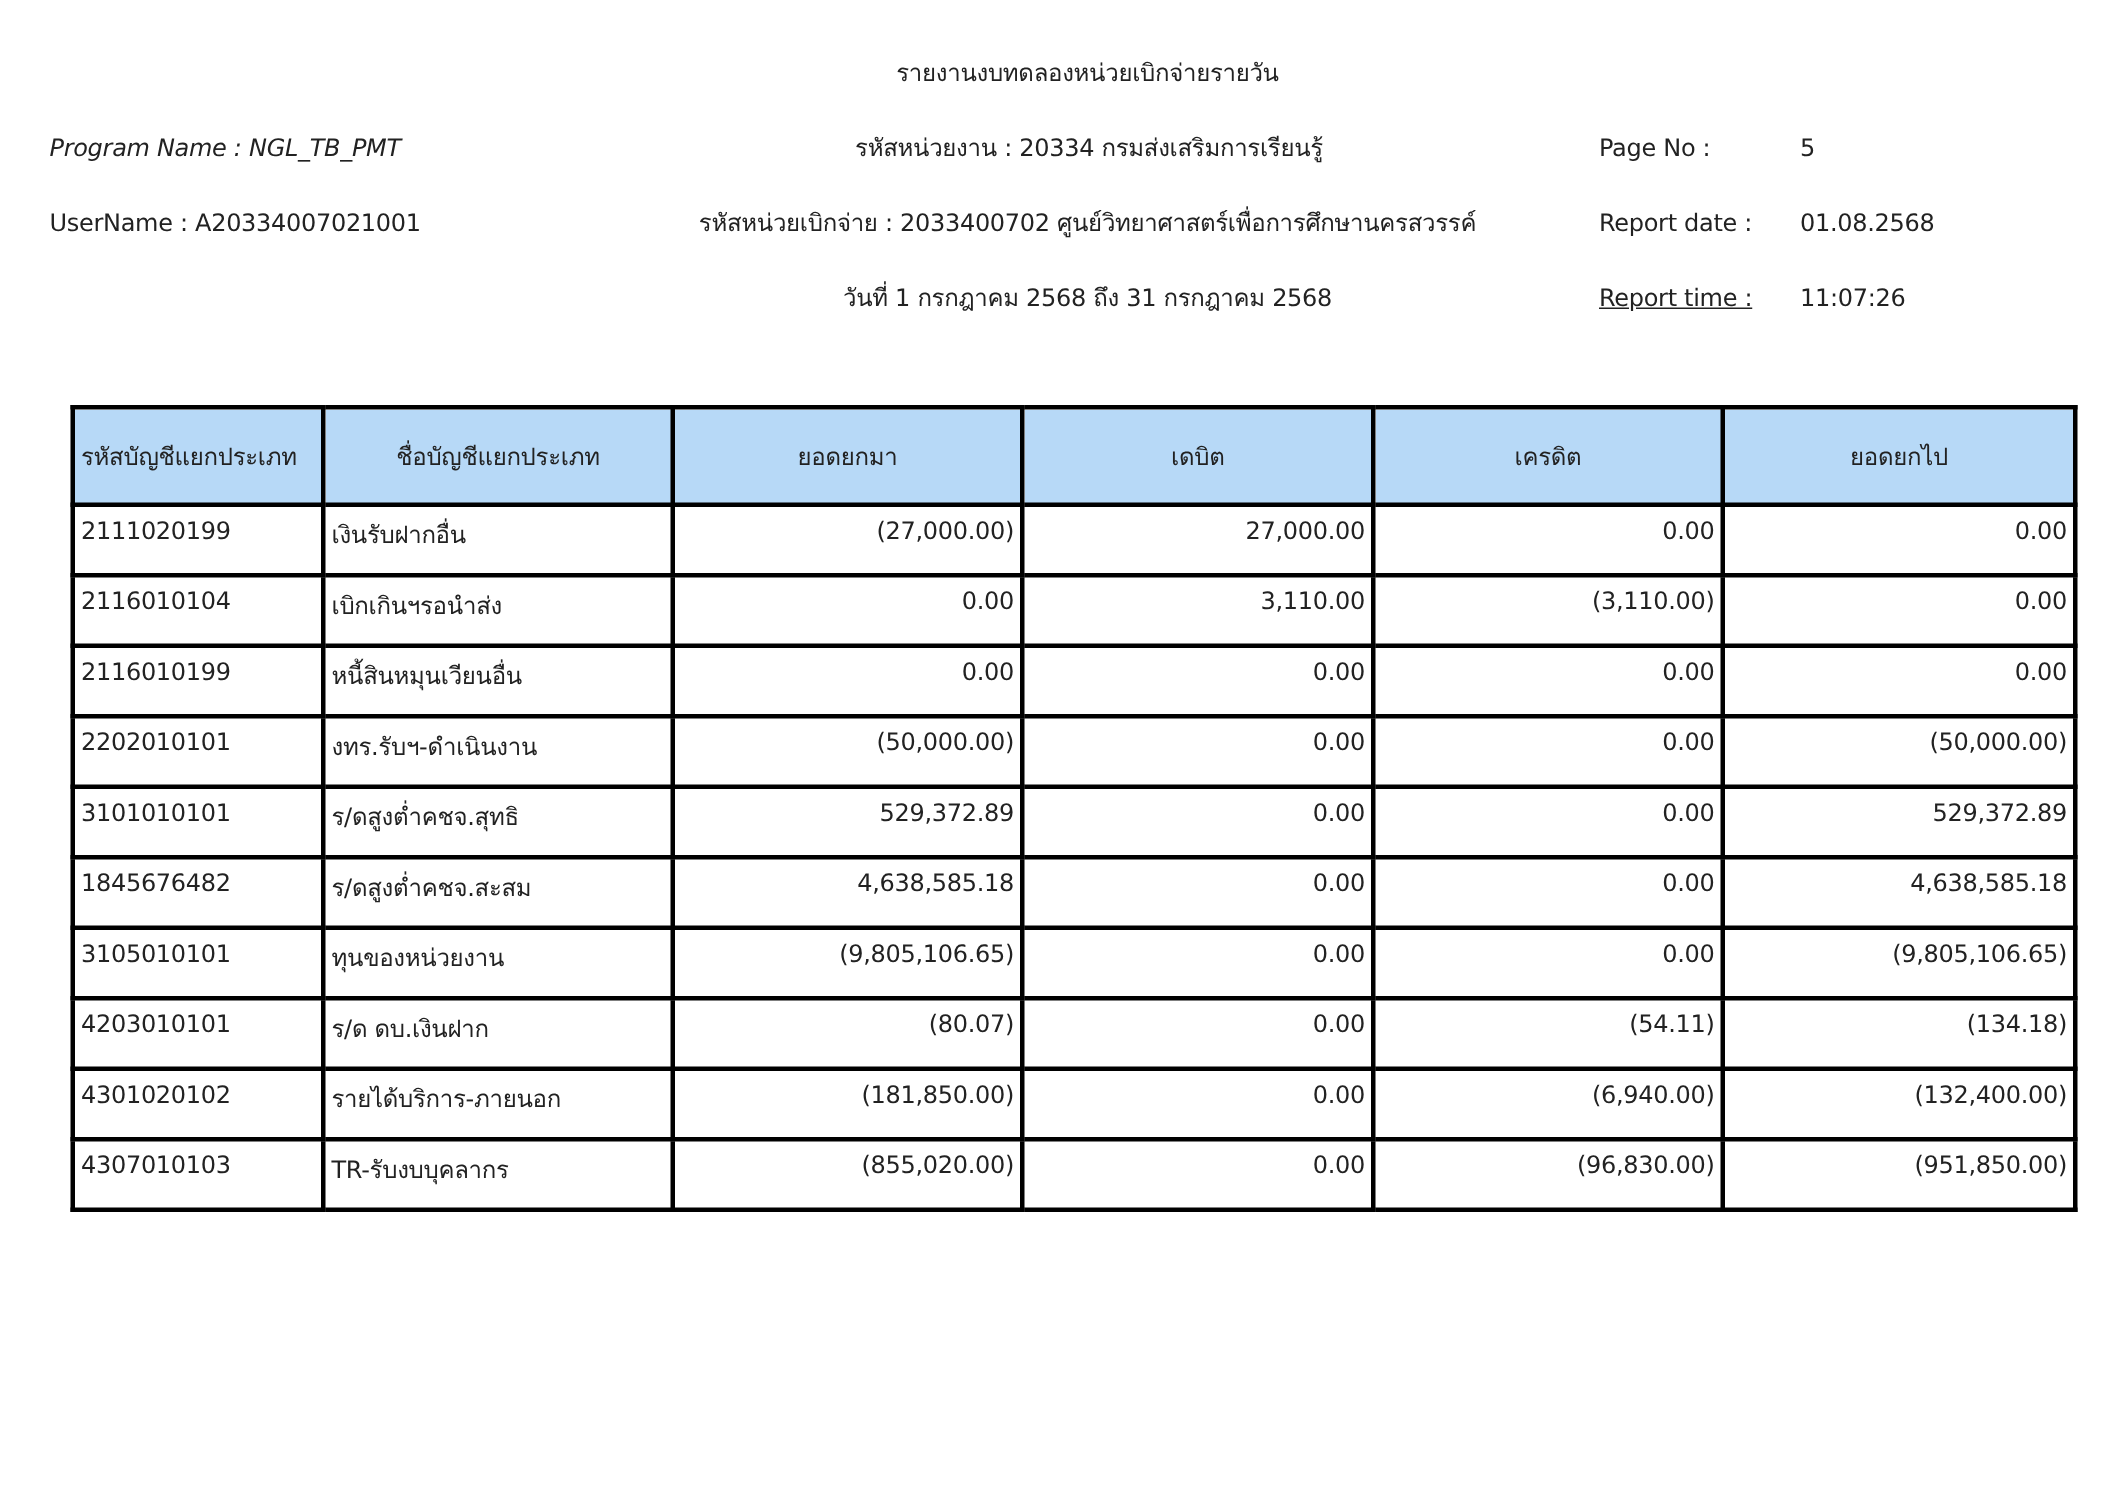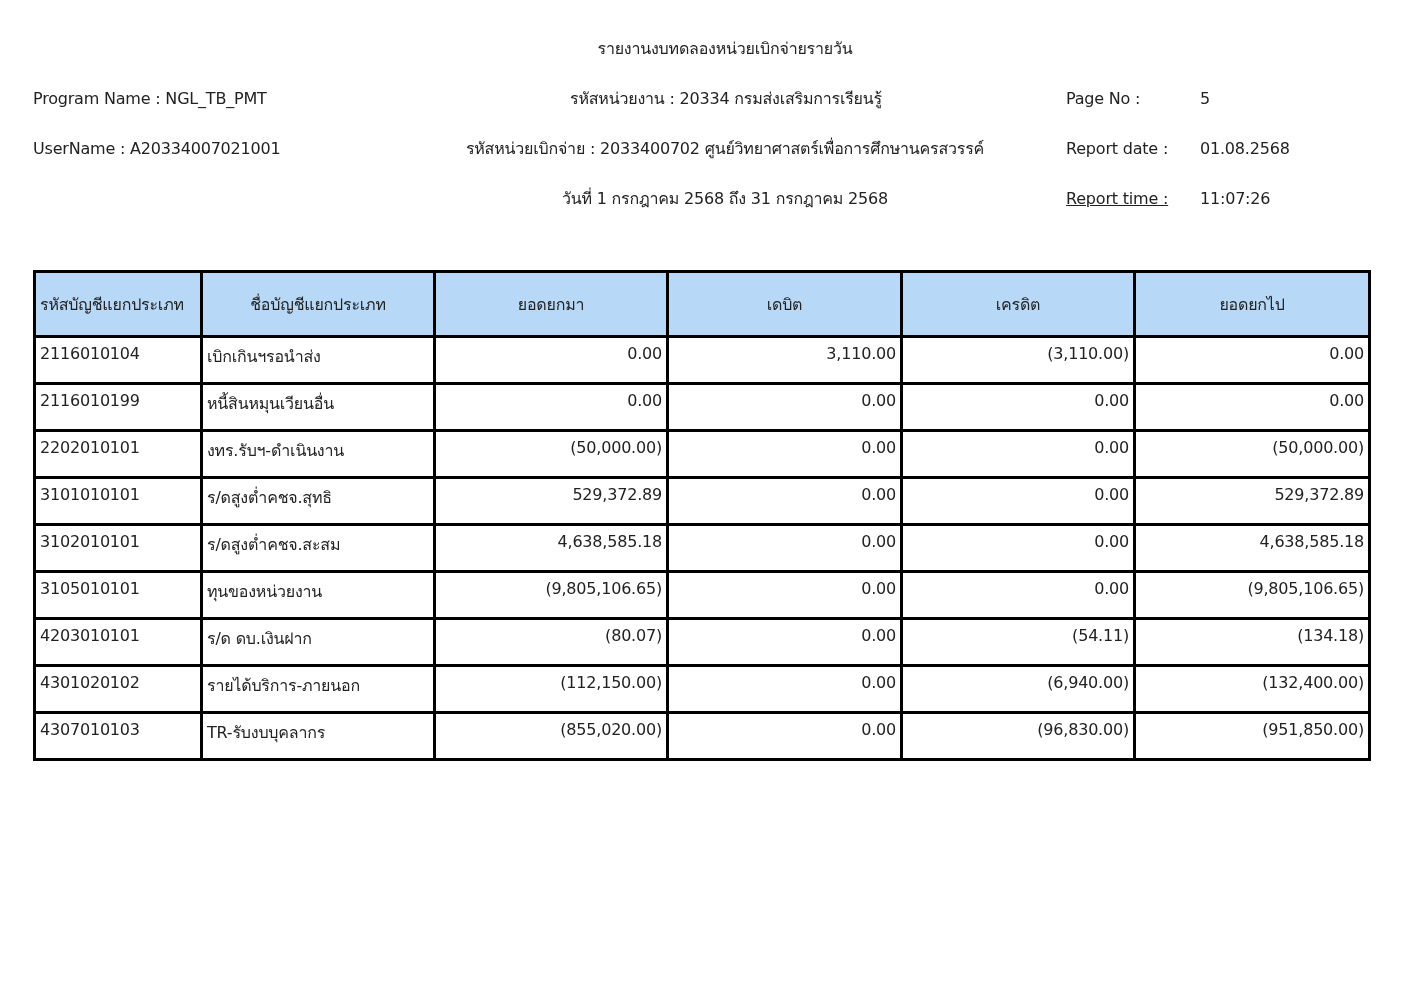--- a/index.html
+++ b/index.html
@@ -32,21 +32,21 @@
       width: 1450px;
     }
     .label-right {
       left: 1066px;
     }
     .value-right {
       left: 1200px;
     }
     table.report {
       position: absolute;
-      left: 33px;
+      left: 47px;
       top: 270px;
       border-collapse: collapse;
       table-layout: fixed;
       width: 1335px;
       border: 3px solid #0f766e;
     }
     table.report th, table.report td {
       border: 3px solid #000000;
       font-size: 16px;
       font-weight: normal;
@@ -79,21 +79,21 @@
     table.report td.num {
       text-align: right;
       padding-right: 4px;
     }
   </style>
 </head>
 <body>
 
 <div class="hdr center" style="top:39px;">รายงานงบทดลองหน่วยเบิกจ่ายรายวัน</div>
 
-<div class="hdr" style="left:33px; top:89px;">Program Name : NGL_TB_PMT</div>
+<div class="hdr" style="left:33px; top:89px;font-style:italic;">Program Name : NGL_TB_PMT</div>
 <div class="hdr center" style="top:89px; width:1452px;">รหัสหน่วยงาน : 20334 กรมส่งเสริมการเรียนรู้</div>
 <div class="hdr label-right" style="top:89px;">Page No :</div>
 <div class="hdr value-right" style="top:89px;">5</div>
 
 <div class="hdr" style="left:33px; top:139px;">UserName : A20334007021001</div>
 <div class="hdr center wide" style="top:139px;">รหัสหน่วยเบิกจ่าย : 2033400702 ศูนย์วิทยาศาสตร์เพื่อการศึกษานครสวรรค์</div>
 <div class="hdr label-right" style="top:139px;text-align:right;">Report date :</div>
 <div class="hdr value-right" style="top:139px;">01.08.2568</div>
 
 <div class="hdr center" style="top:189px;">วันที่ 1 กรกฎาคม 2568 ถึง 31 กรกฎาคม 2568</div>
@@ -114,20 +114,28 @@
       <th class="first-col">รหัสบัญชีแยกประเภท</th>
       <th>ชื่อบัญชีแยกประเภท</th>
       <th>ยอดยกมา</th>
       <th>เดบิต</th>
       <th>เครดิต</th>
       <th>ยอดยกไป</th>
     </tr>
   </thead>
   <tbody id="table-body">
       <tr>
+        <td class="txt">2111020199</td>
+        <td class="txt">เงินรับฝากอื่น</td>
+        <td class="num">(27,000.00)</td>
+        <td class="num">27,000.00</td>
+        <td class="num">0.00</td>
+        <td class="num">0.00</td>
+      </tr>
+      <tr>
         <td class="txt">2116010104</td>
         <td class="txt">เบิกเกินฯรอนำส่ง</td>
         <td class="num">0.00</td>
         <td class="num">3,110.00</td>
         <td class="num">(3,110.00)</td>
         <td class="num">0.00</td>
       </tr>
       <tr>
         <td class="txt">2116010199</td>
         <td class="txt">หนี้สินหมุนเวียนอื่น</td>
@@ -146,21 +154,21 @@
       </tr>
       <tr>
         <td class="txt">3101010101</td>
         <td class="txt">ร/ดสูงต่ำคชจ.สุทธิ</td>
         <td class="num">529,372.89</td>
         <td class="num">0.00</td>
         <td class="num">0.00</td>
         <td class="num">529,372.89</td>
       </tr>
       <tr>
-        <td class="txt">3102010101</td>
+        <td class="txt">1845676482</td>
         <td class="txt">ร/ดสูงต่ำคชจ.สะสม</td>
         <td class="num">4,638,585.18</td>
         <td class="num">0.00</td>
         <td class="num">0.00</td>
         <td class="num">4,638,585.18</td>
       </tr>
       <tr>
         <td class="txt">3105010101</td>
         <td class="txt">ทุนของหน่วยงาน</td>
         <td class="num">(9,805,106.65)</td>
@@ -172,21 +180,21 @@
         <td class="txt">4203010101</td>
         <td class="txt">ร/ด ดบ.เงินฝาก</td>
         <td class="num">(80.07)</td>
         <td class="num">0.00</td>
         <td class="num">(54.11)</td>
         <td class="num">(134.18)</td>
       </tr>
       <tr>
         <td class="txt">4301020102</td>
         <td class="txt">รายได้บริการ-ภายนอก</td>
-        <td class="num">(112,150.00)</td>
+        <td class="num">(181,850.00)</td>
         <td class="num">0.00</td>
         <td class="num">(6,940.00)</td>
         <td class="num">(132,400.00)</td>
       </tr>
       <tr>
         <td class="txt">4307010103</td>
         <td class="txt">TR-รับงบบุคลากร</td>
         <td class="num">(855,020.00)</td>
         <td class="num">0.00</td>
         <td class="num">(96,830.00)</td>

